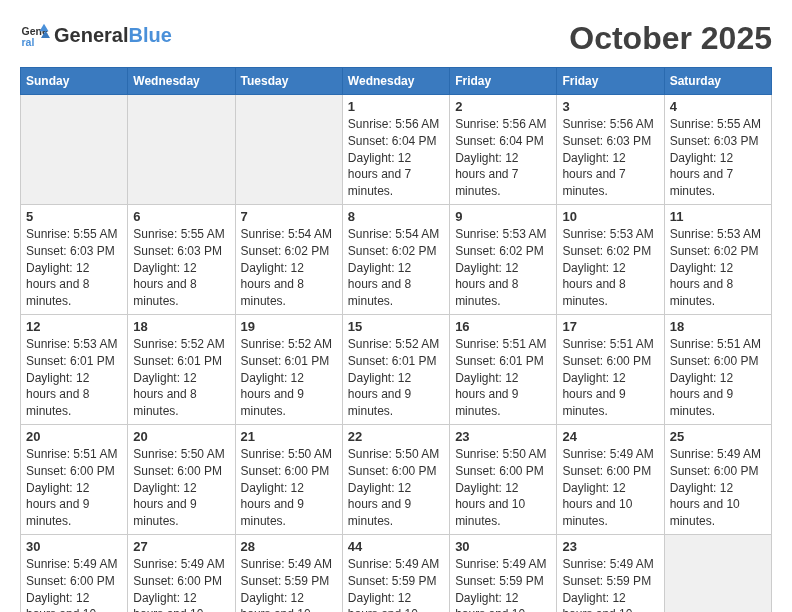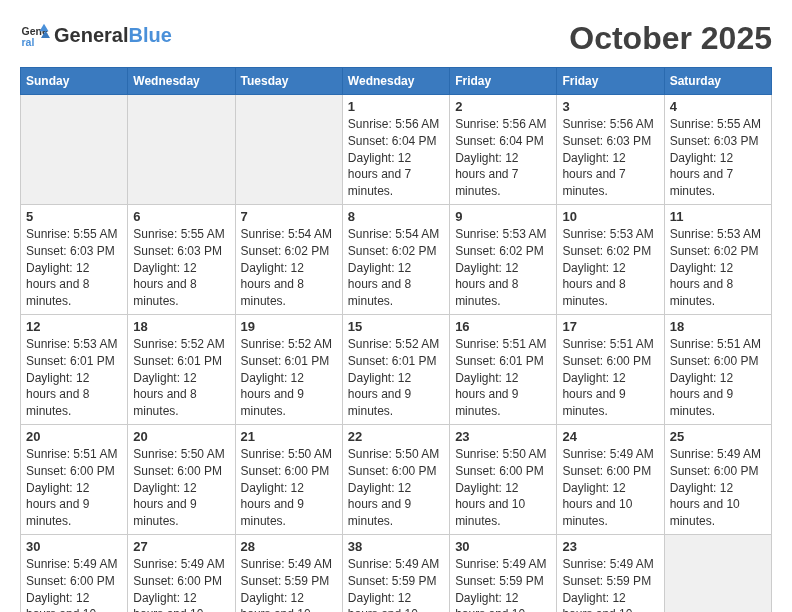--- a/index.html
+++ b/index.html
@@ -288,21 +288,21 @@
 Sunset: 6:00 PM
 Daylight: 12 hours and 10 minutes.</div>
         </td>
         <td>
           <span class="day-num">28</span>
           <div class="day-info" style="white-space: pre-line;">Sunrise: 5:49 AM
 Sunset: 5:59 PM
 Daylight: 12 hours and 10 minutes.</div>
         </td>
         <td>
-          <span class="day-num">38</span>
+          <span class="day-num">44</span>
           <div class="day-info" style="white-space: pre-line;">Sunrise: 5:49 AM
 Sunset: 5:59 PM
 Daylight: 12 hours and 10 minutes.</div>
         </td>
         <td>
           <span class="day-num">30</span>
           <div class="day-info" style="white-space: pre-line;">Sunrise: 5:49 AM
 Sunset: 5:59 PM
 Daylight: 12 hours and 10 minutes.</div>
         </td>

